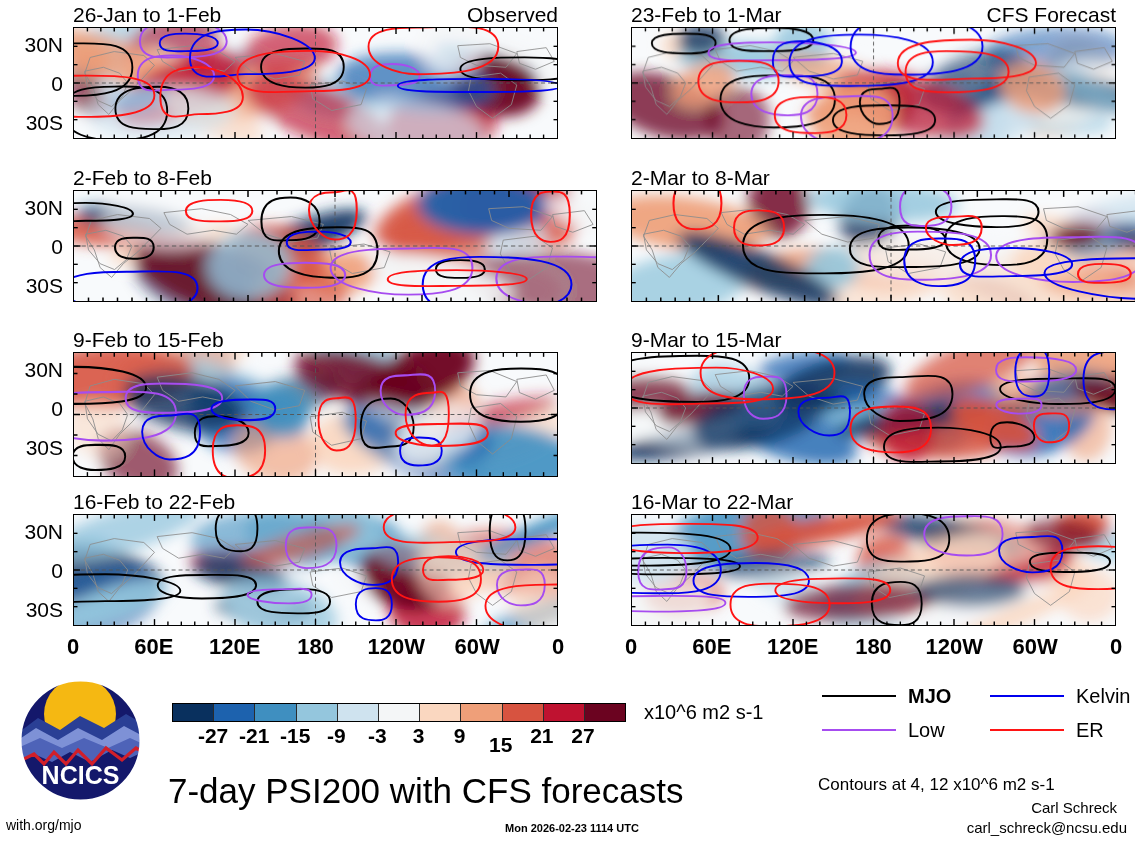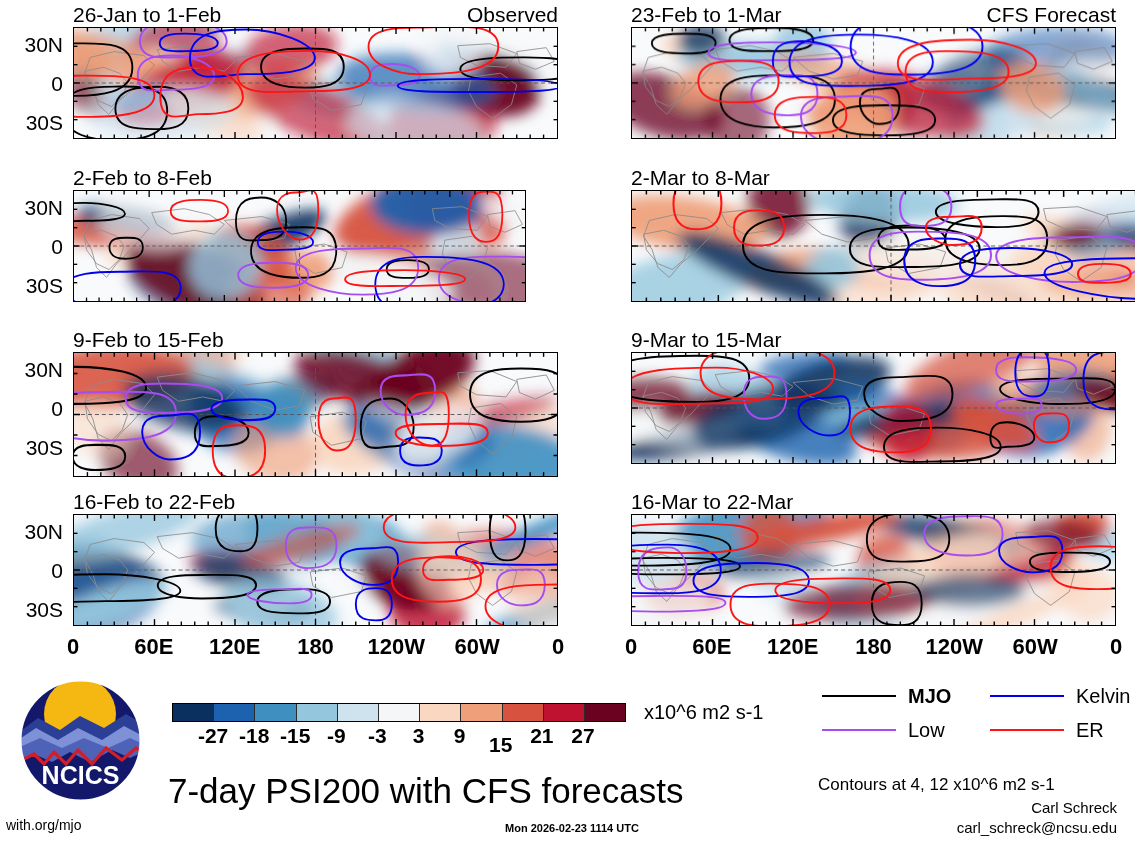--- a/index.html
+++ b/index.html
@@ -385,21 +385,21 @@
               <line x1="0" y1="56" x2="6" y2="56"></line>
               <line x1="485" y1="56" x2="479" y2="56"></line>
               <line x1="0" y1="74.66666666666667" x2="3.5" y2="74.66666666666667"></line>
               <line x1="485" y1="74.66666666666667" x2="481.5" y2="74.66666666666667"></line>
               <line x1="0" y1="93.33333333333333" x2="3.5" y2="93.33333333333333"></line>
               <line x1="485" y1="93.33333333333333" x2="481.5" y2="93.33333333333333"></line>
             </g>
           </svg>
         </div>
       </div>
-      <div class="panel" style="left: 73px; top: 190px; width: 453px; height: 112px; border-radius: 18px;">
+      <div class="panel" style="left: 73px; top: 190px; width: 524px; height: 112px; border-radius: 18px;">
         <div class="panel-title">2-Feb to 8-Feb</div>
         <div class="map-box">
           <svg class="map-svg" viewBox="0 0 485 112" preserveAspectRatio="none">
             <defs>
               <filter id="blur2" x="-30%" y="-30%" width="160%" height="160%">
                 <feGaussianBlur stdDeviation="7"></feGaussianBlur>
               </filter>
             </defs>
             <rect width="485" height="112" fill="#f8fafc"></rect>
             <g filter="url(#blur2)">
@@ -1393,21 +1393,21 @@
       <div class="cell" style="background: rgb(148, 198, 221);"></div>
       <div class="cell" style="background: rgb(207, 227, 239);"></div>
       <div class="cell" style="background: rgb(244, 246, 247);"></div>
       <div class="cell" style="background: rgb(250, 215, 192);"></div>
       <div class="cell" style="background: rgb(239, 159, 121);"></div>
       <div class="cell" style="background: rgb(215, 83, 64);"></div>
       <div class="cell" style="background: rgb(191, 18, 48);"></div>
       <div class="cell" style="background: rgb(107, 3, 32);"></div>
     </div>
     <div class="cbar-lab" style="left: 213.091px; top: 725px;">-27</div>
-    <div class="cbar-lab" style="left: 254.182px; top: 725px;">-18</div>
+    <div class="cbar-lab" style="left: 254.182px; top: 725px;">-21</div>
     <div class="cbar-lab" style="left: 295.273px; top: 725px;">-15</div>
     <div class="cbar-lab" style="left: 336.364px; top: 725px;">-9</div>
     <div class="cbar-lab" style="left: 377.455px; top: 725px;">-3</div>
     <div class="cbar-lab" style="left: 418.545px; top: 725px;">3</div>
     <div class="cbar-lab" style="left: 459.636px; top: 725px;">9</div>
     <div class="cbar-lab" style="left: 500.727px; top: 734px;">15</div>
     <div class="cbar-lab" style="left: 541.818px; top: 725px;">21</div>
     <div class="cbar-lab" style="left: 582.909px; top: 725px;">27</div>
   </div>
 <div class="cbar-units" style="left:644px;top:702px;">x10^6 m2 s-1</div>
@@ -1428,13 +1428,13 @@
   <div class="leg-item" style="left:168px;top:34px;">
     <span class="leg-line" style="border-top-color:#ff1414;"></span>
     <span class="leg-text">ER</span>
   </div>
 </div>
 
 <div class="maintitle" style="left:168px;top:772px;">7-day PSI200 with CFS forecasts</div>
 <div class="timestamp" style="left:505px;top:822px;">Mon 2026-02-23 1114 UTC</div>
 <div class="contours-note" style="left:818px;top:775px;">Contours at 4, 12 x10^6 m2 s-1</div>
 <div class="author" style="right:18px;top:799px;">Carl Schreck</div>
-<div class="email" style="right:18px;top:819px;">carl_schreck@ncsu.edu</div>
+<div class="email" style="right:8px;top:819px;">carl_schreck@ncsu.edu</div>
 
 </body></html>

